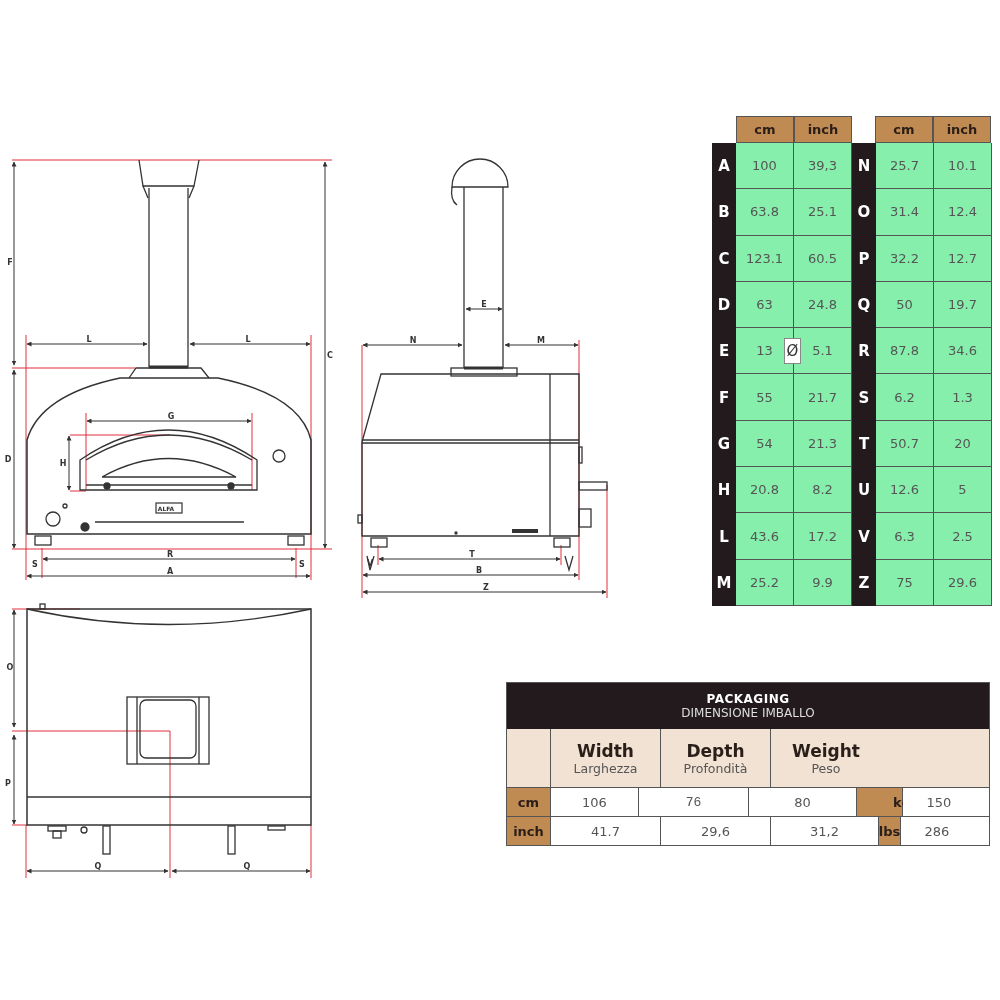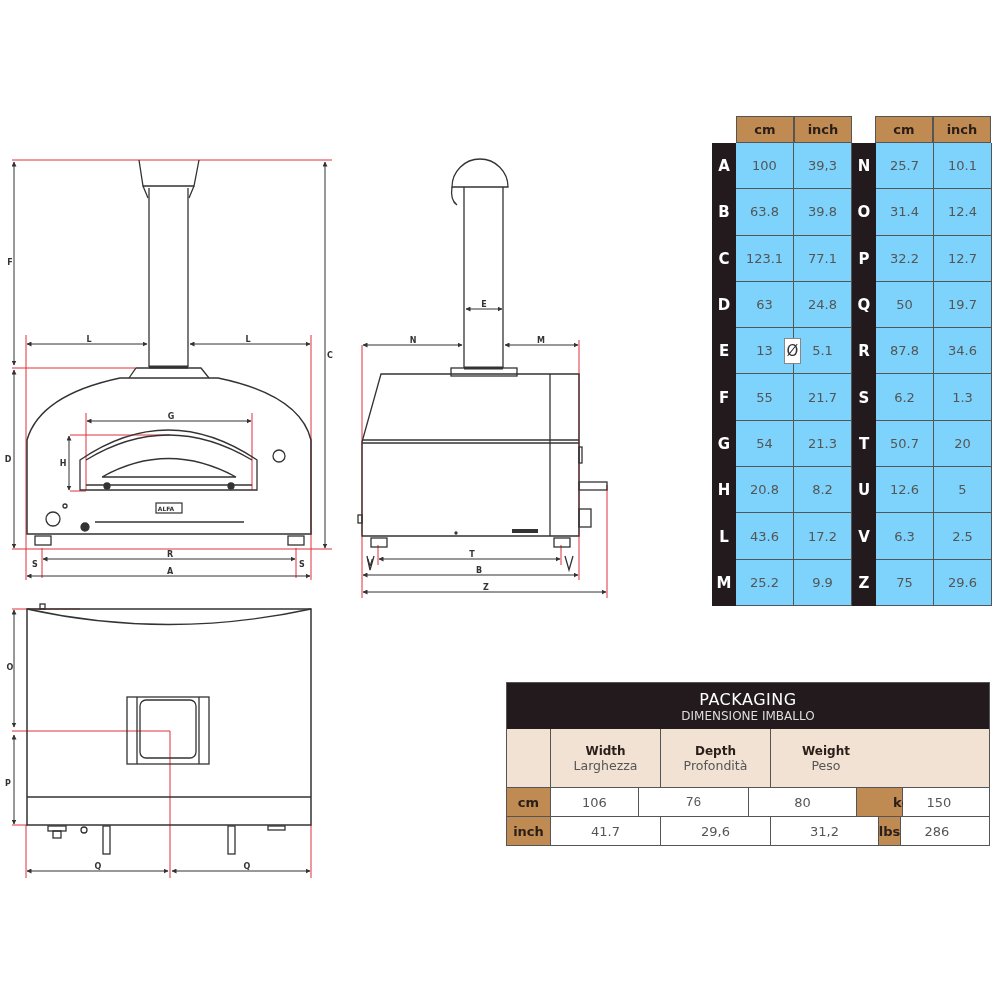--- a/index.html
+++ b/index.html
@@ -7,32 +7,32 @@
   .drawings { position:absolute; left:0; top:0; width:1000px; height:1000px; }
   .dim-label { font-family:"DejaVu Sans", sans-serif; font-size:8px; font-weight:bold; fill:#333; }
 
   
   .dim-table { position:absolute; left:712px; top:116px; width:278px; }
   .dt-header { position:absolute; top:0; height:27px; display:flex; }
   .dt-header .hcell { background:#c08a53; color:#2a1e18; font-weight:bold; font-size:13px; display:flex; align-items:center; justify-content:center; border:1px solid #555; box-sizing:border-box; }
   .dt-col { position:absolute; top:27px; }
   .dt-row { display:flex; height:46.3px; }
   .dt-letter { width:24px; background:#231a1e; color:#fff; font-weight:bold; font-size:15px; display:flex; align-items:center; justify-content:center; }
-  .dt-cell { width:58px; background:#7dd3fc; border-right:1px solid #555; border-bottom:1px solid #555; box-sizing:border-box; display:flex; align-items:center; justify-content:center; font-size:13px; color:#555; position:relative; }
+  .dt-cell { width:58px; background:#86efac; border-right:1px solid #555; border-bottom:1px solid #555; box-sizing:border-box; display:flex; align-items:center; justify-content:center; font-size:13px; color:#555; position:relative; }
   .diam { position:absolute; right:-8px; top:10px; width:15px; height:24px; border:1px solid #888; background:#fff; font-size:15px; color:#333; display:flex; align-items:center; justify-content:center; z-index:2; }
 
   
   .pkg { position:absolute; left:506px; top:682px; width:484px; border:1px solid #555; box-sizing:border-box; }
   .pkg-title { background:#231a1e; color:#fff; text-align:center; height:46px; display:flex; flex-direction:column; justify-content:center; }
-  .pkg-title .t1 { font-weight:normal; font-size:16px; letter-spacing:0.5px; }
+  .pkg-title .t1 { font-weight:bold; font-size:12px; letter-spacing:0.5px; }
   .pkg-title .t2 { font-size:12px; color:#ddd; }
   .pkg-head { display:flex; height:58px; background:#f1e2d3; }
   .pkg-head .hc { border-right:1px solid #555; box-sizing:border-box; display:flex; flex-direction:column; align-items:center; justify-content:center; }
   .pkg-head .hc:last-child { border-right:none; }
-  .pkg-head .en { font-weight:bold; font-size:12px; color:#2a1e18; }
+  .pkg-head .en { font-weight:bold; font-size:17px; color:#2a1e18; }
   .pkg-head .it { font-size:12.5px; color:#555; }
   .pkg-row { display:flex; height:28px; border-top:1px solid #555; }
   .pkg-row .unit { background:#c08a53; color:#2a1e18; font-weight:bold; font-size:13px; display:flex; align-items:center; justify-content:center; border-right:1px solid #555; box-sizing:border-box; }
   .pkg-row .val { background:#fff; display:flex; align-items:center; justify-content:center; border-right:1px solid #555; box-sizing:border-box; font-size:13px; color:#555; }
   .pkg-row .val:last-child { border-right:none; }
 </style>
 </head>
 <body>
 
 <svg class="drawings" width="1000" height="1000" viewBox="0 0 1000 1000">
@@ -203,26 +203,26 @@
 
   <div class="dt-col" style="left:0;">
     <div class="dt-row">
         <div class="dt-letter">A</div>
         <div class="dt-cell">100</div>
         <div class="dt-cell">39,3</div>
       </div>
     <div class="dt-row">
         <div class="dt-letter">B</div>
         <div class="dt-cell">63.8</div>
-        <div class="dt-cell">39.8</div>
+        <div class="dt-cell">25.1</div>
       </div>
     <div class="dt-row">
         <div class="dt-letter">C</div>
         <div class="dt-cell">123.1</div>
-        <div class="dt-cell">77.1</div>
+        <div class="dt-cell">60.5</div>
       </div>
     <div class="dt-row">
         <div class="dt-letter">D</div>
         <div class="dt-cell">63</div>
         <div class="dt-cell">24.8</div>
       </div>
     <div class="dt-row">
         <div class="dt-letter">E</div>
         <div class="dt-cell">
           <span>13</span>

